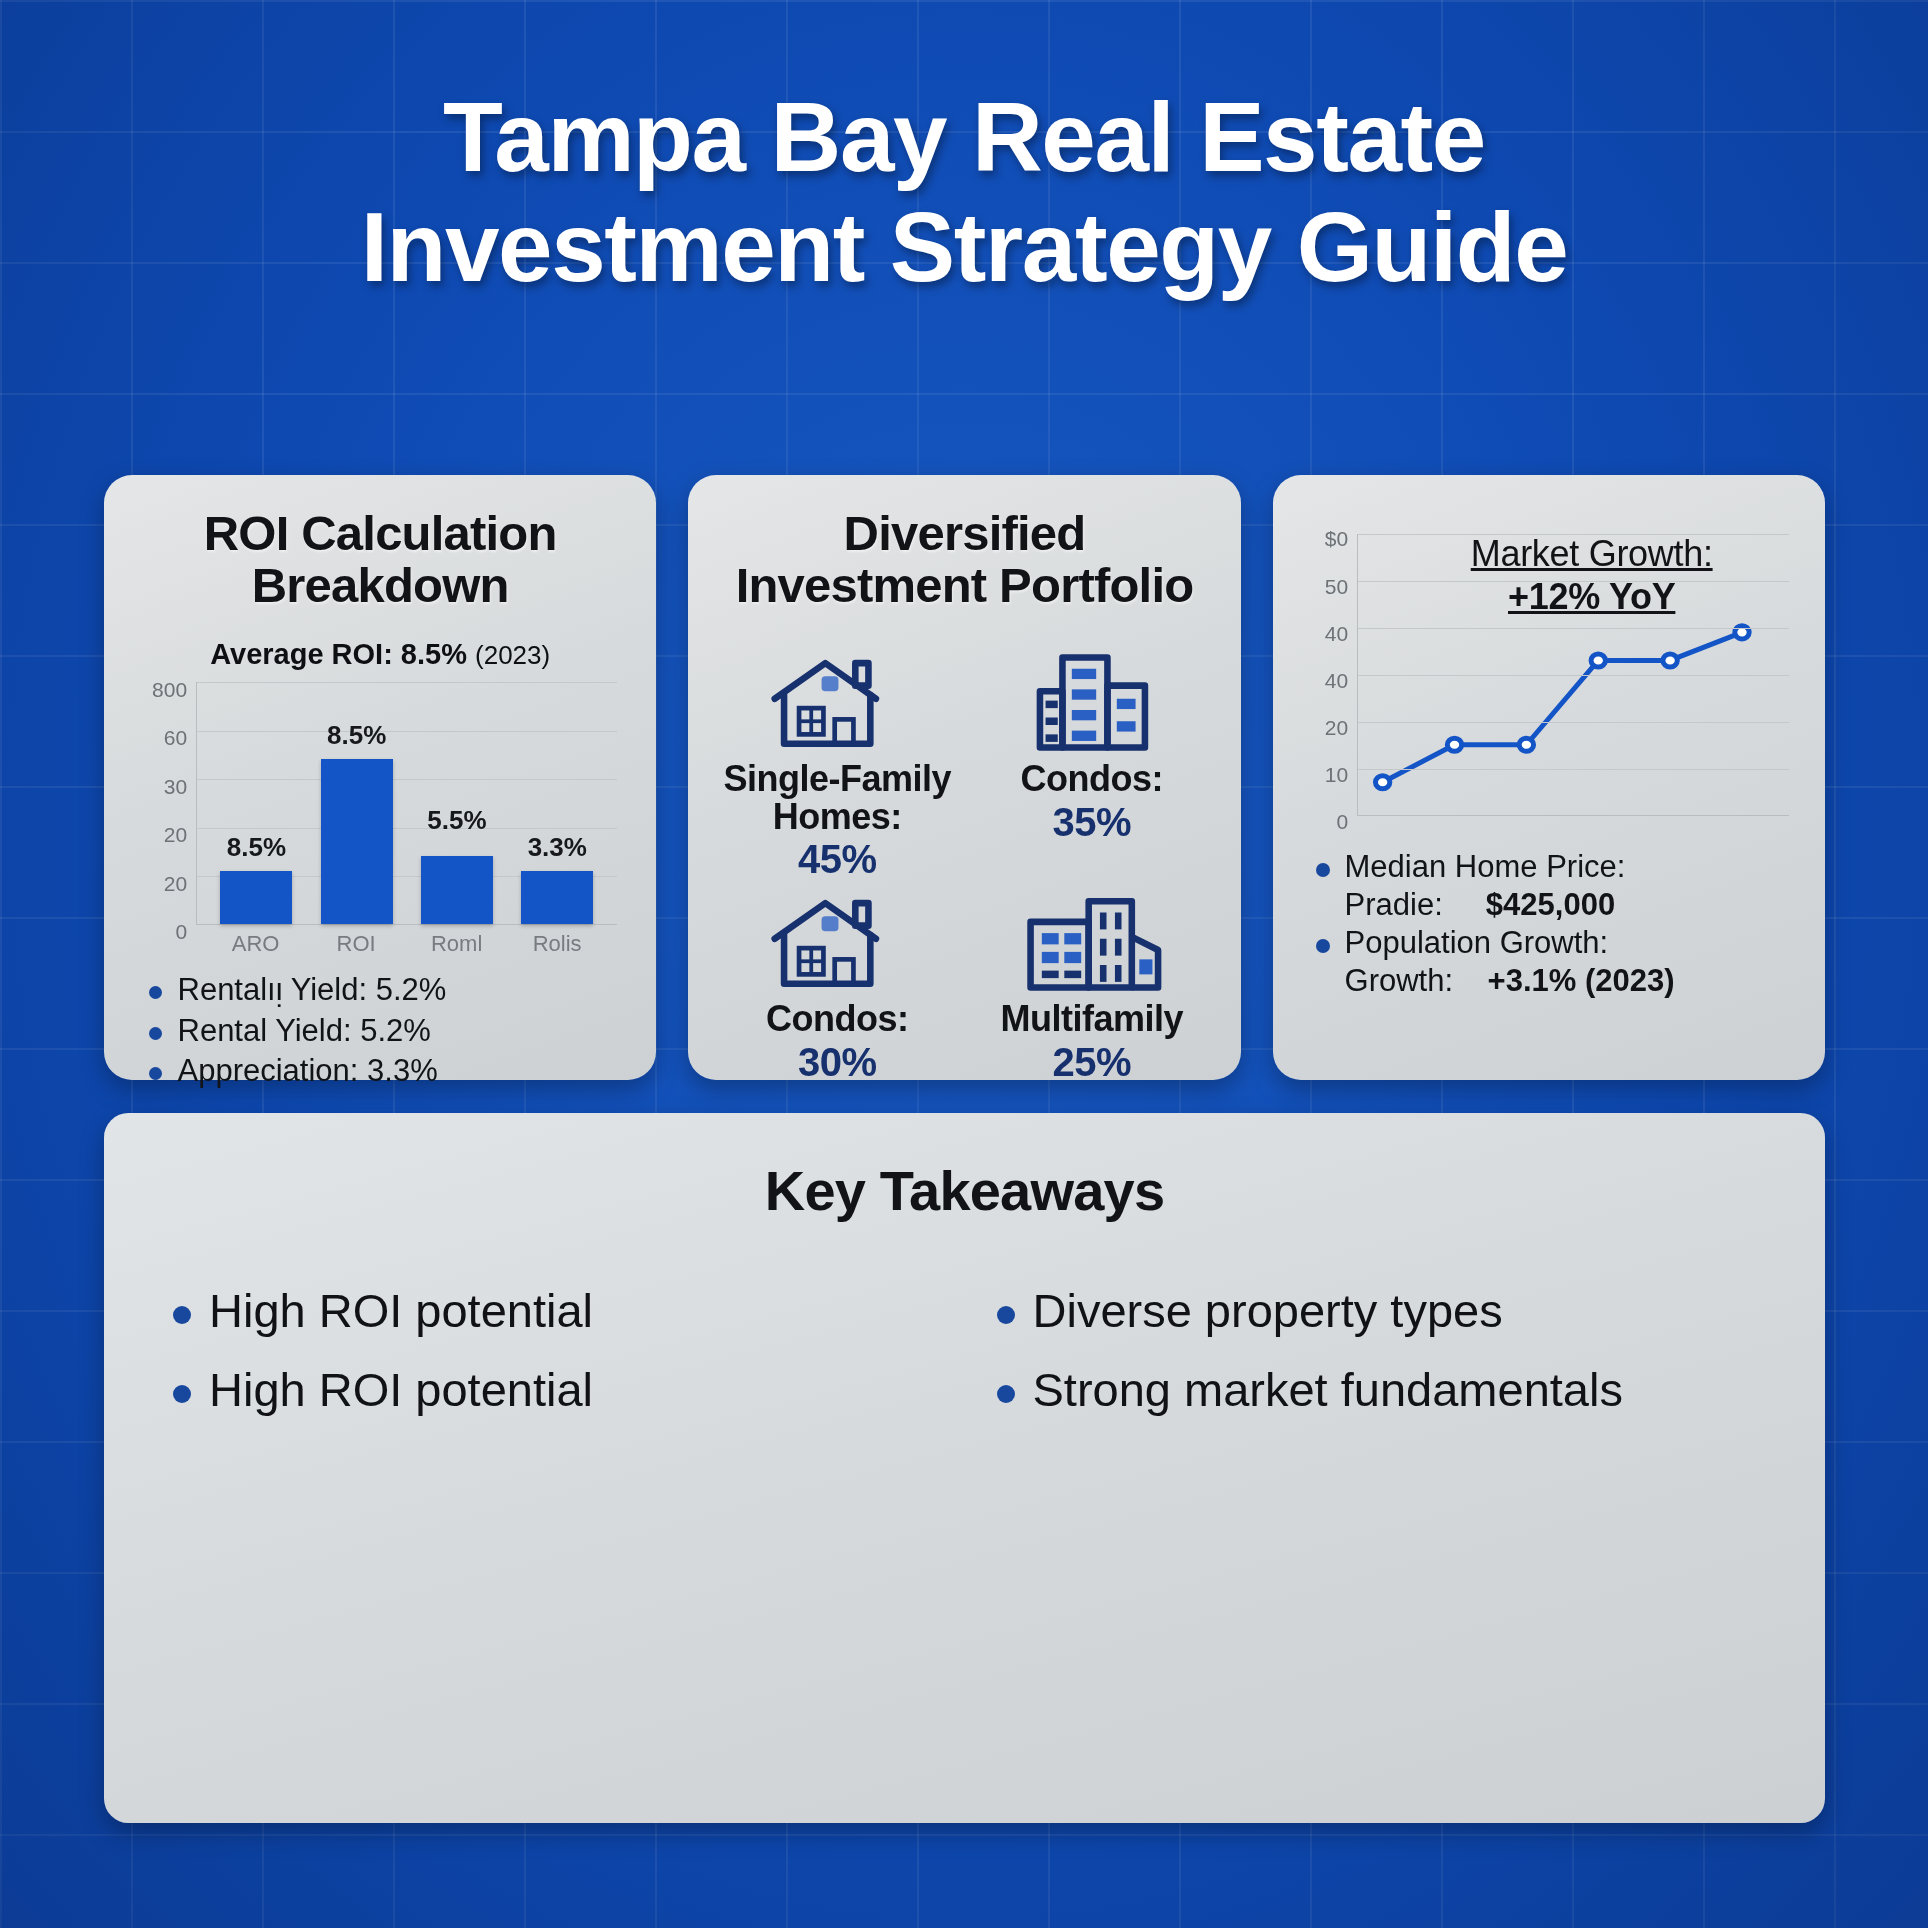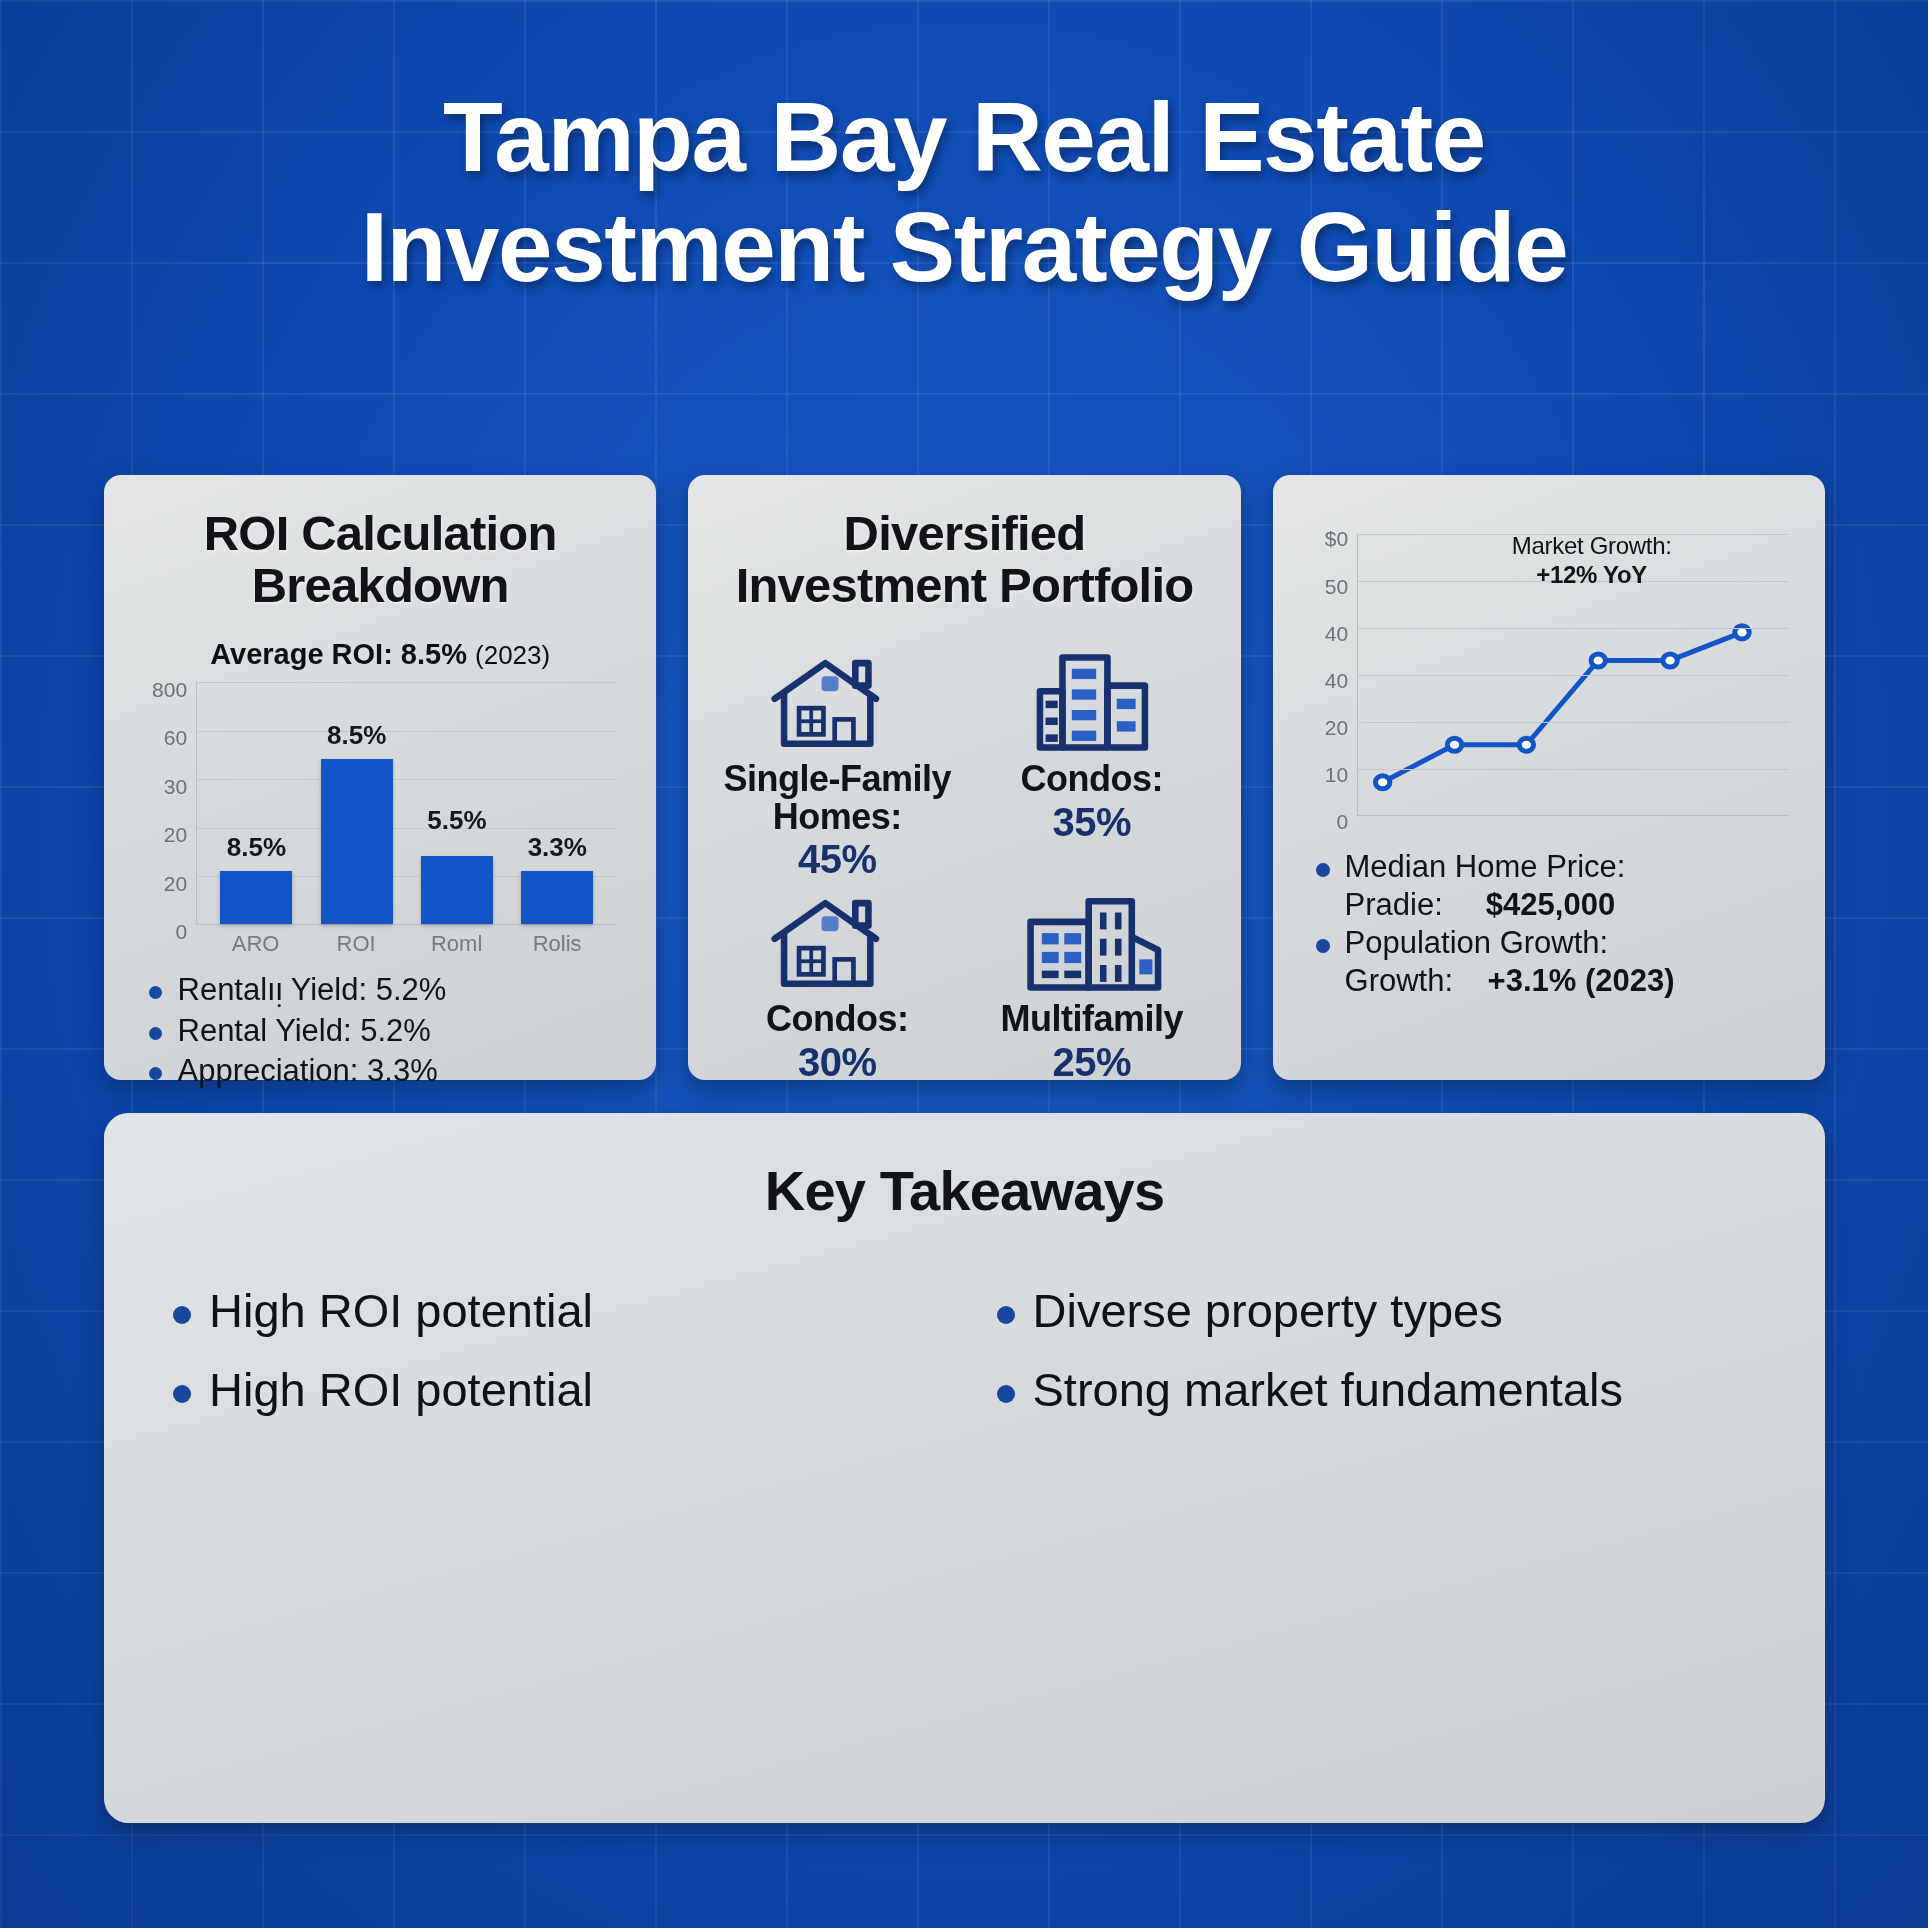--- a/index.html
+++ b/index.html
@@ -40,21 +40,21 @@
   }
 
   
   #cards{
     position:absolute; left:104px; top:475px; width:1721px; height:603px;
     display:flex; gap:32px;
   }
   .card{
     flex:1 1 0;
     background:linear-gradient(160deg,#e4e6e7 0%,#d7dadc 45%,#cdd1d4 100%);
-    border-radius:17px;
+    border-radius:28px;
     box-shadow:0 9.4px 24.5px rgba(0,0,0,0.28);
     padding:32px 24.5px 24.5px 24.5px;
     position:relative;
     height:605px;
   }
   .card-title{
     text-align:center;
     font-size:49px;
     font-weight:bold;
     color:#111316;
@@ -155,22 +155,23 @@
     position:absolute; right:3.8px; transform:translateY(-50%);
     font-size:21px; color:#6d7277;
   }
   .lc-plot{
     position:absolute; left:56px; right:3.8px; top:5.6px; height:282px;
     border-left:1.9px solid #b9bdc0; border-bottom:1.9px solid #b9bdc0;
   }
   .lc-grid i{ position:absolute; left:0; right:0; height:0.9px; background:#c4c8cb; display:block; }
   .lc-note{
     position:absolute; right:3.8px; top:3.8px; width:395px;
-    text-align:center; font-size:24px; color:#111316; line-height:1.2;
+    text-align:center; font-size:36px; color:#111316; line-height:1.2;
     letter-spacing:-0.3px;
+    text-decoration:underline;
   }
   .lc-note .b{ font-weight:bold; }
   .metrics{ margin-top:9.4px; padding-left:9.4px; }
   .metrics li{
     list-style:none; position:relative; padding-left:38px;
     font-size:31px; color:#111316; line-height:1.22; white-space:nowrap;
   }
   .metrics li::before{
     content:""; position:absolute; left:9.4px; top:15px;
     width:14px; height:14px; border-radius:50%; background:#17489e;

